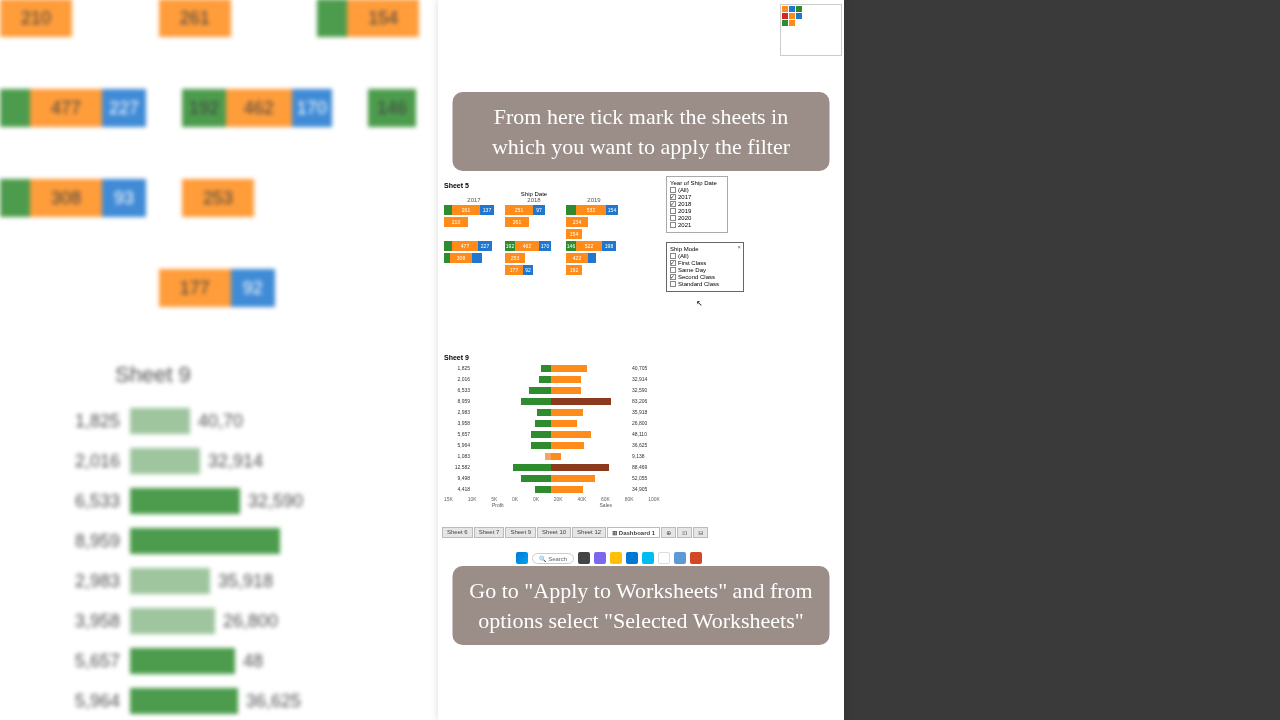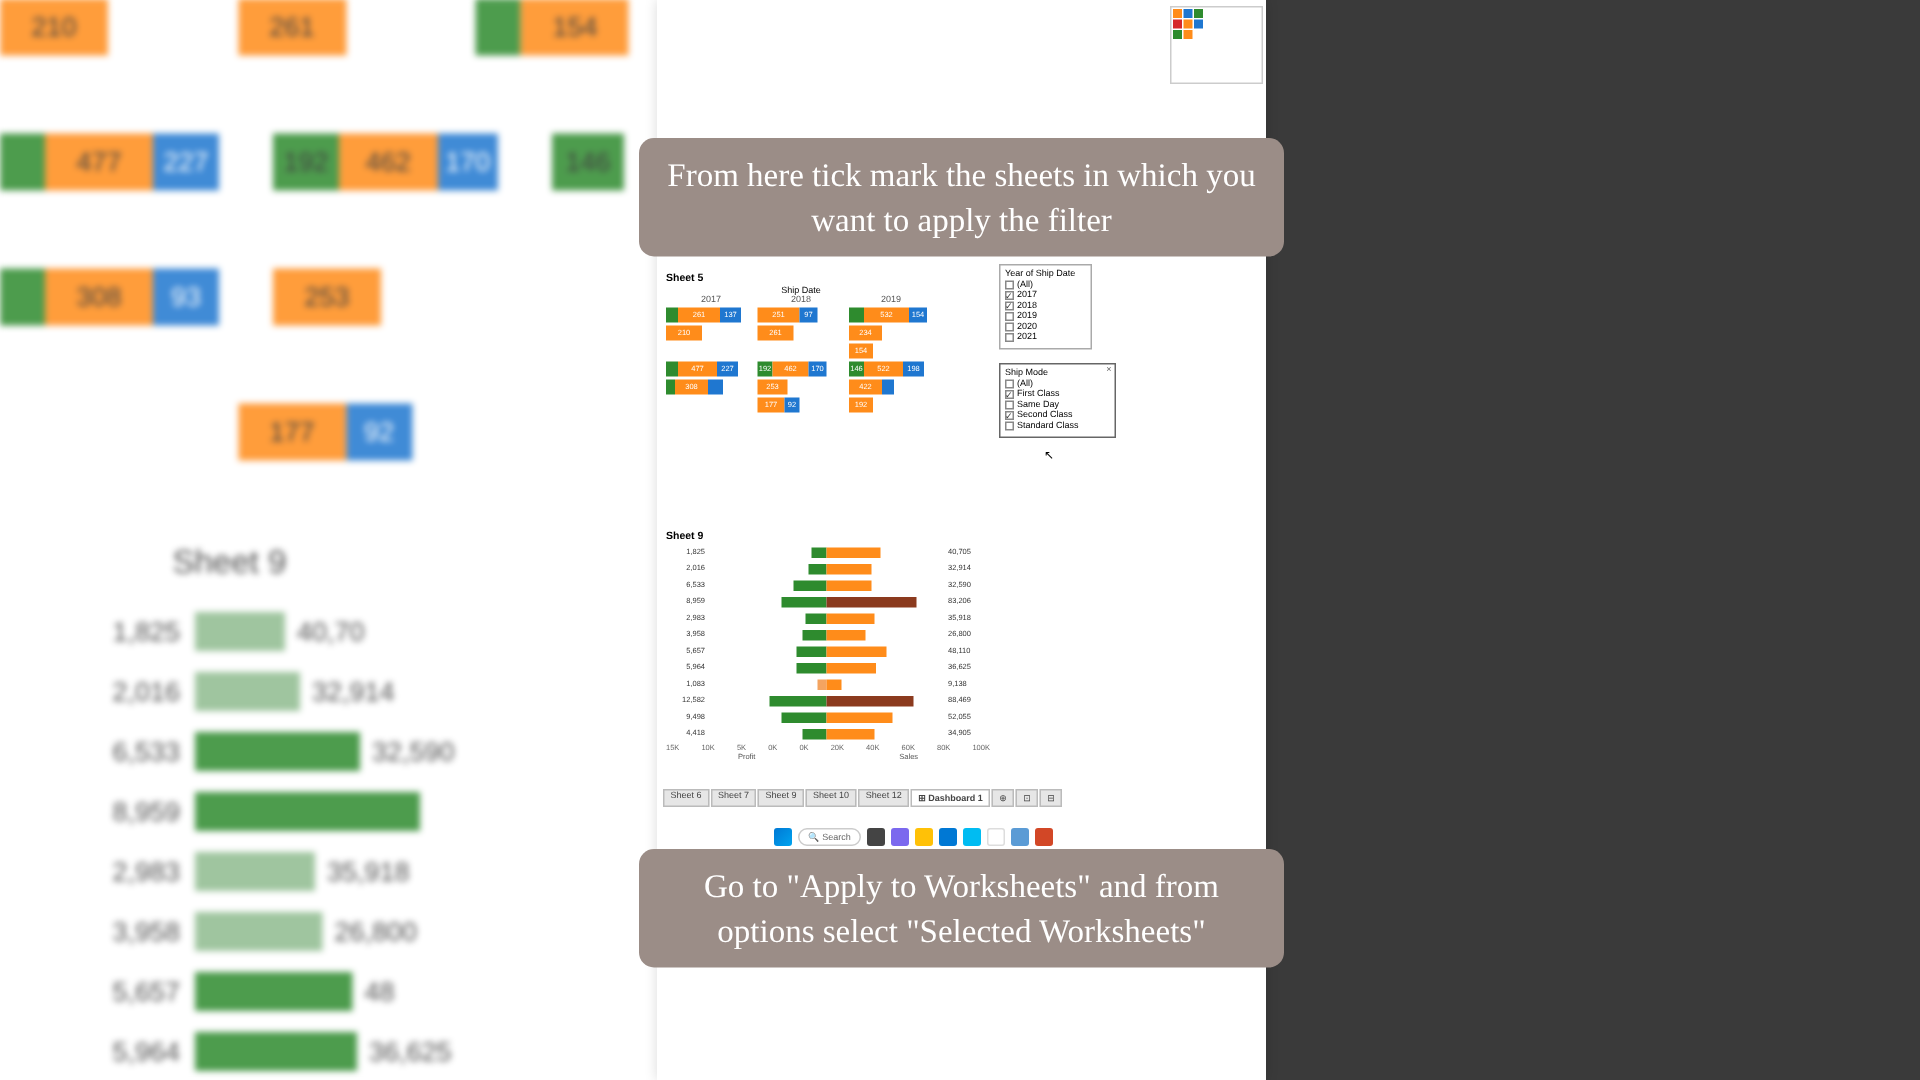--- a/index.html
+++ b/index.html
@@ -24,21 +24,21 @@
 .bg-hrlbl{margin-left:8px}
 
 
 .side-left,.side-right{position:absolute;top:0;bottom:0;background:#3a3a3a}
 .side-right{right:0;width:436px}
 
 
 .phone{position:absolute;left:438px;top:0;width:406px;height:720px;background:#fff;box-shadow:0 0 8px rgba(0,0,0,.15)}
 
 
-.caption{position:absolute;left:50%;transform:translateX(-50%);width:430px;background:#9b8d87;color:#fff;font-size:22px;font-family:Georgia,serif;text-align:center;padding:10px 14px;border-radius:10px;line-height:1.35}
+.caption{position:absolute;left:50%;transform:translateX(-50%);width:377px;background:#9b8d87;color:#fff;font-size:22px;font-family:Georgia,serif;text-align:center;padding:10px 14px;border-radius:10px;line-height:1.35}
 .cap-top{top:92px}
 .cap-bot{top:566px}
 
 
 .thumb{position:absolute;top:4px;right:2px;width:62px;height:52px;background:#fff;border:1px solid #ccc}
 .thumb-row{display:flex;gap:1px;margin:1px}
 .tdot{width:6px;height:6px}
 
 
 .sheet5{position:absolute;left:6px;top:182px;width:180px}

